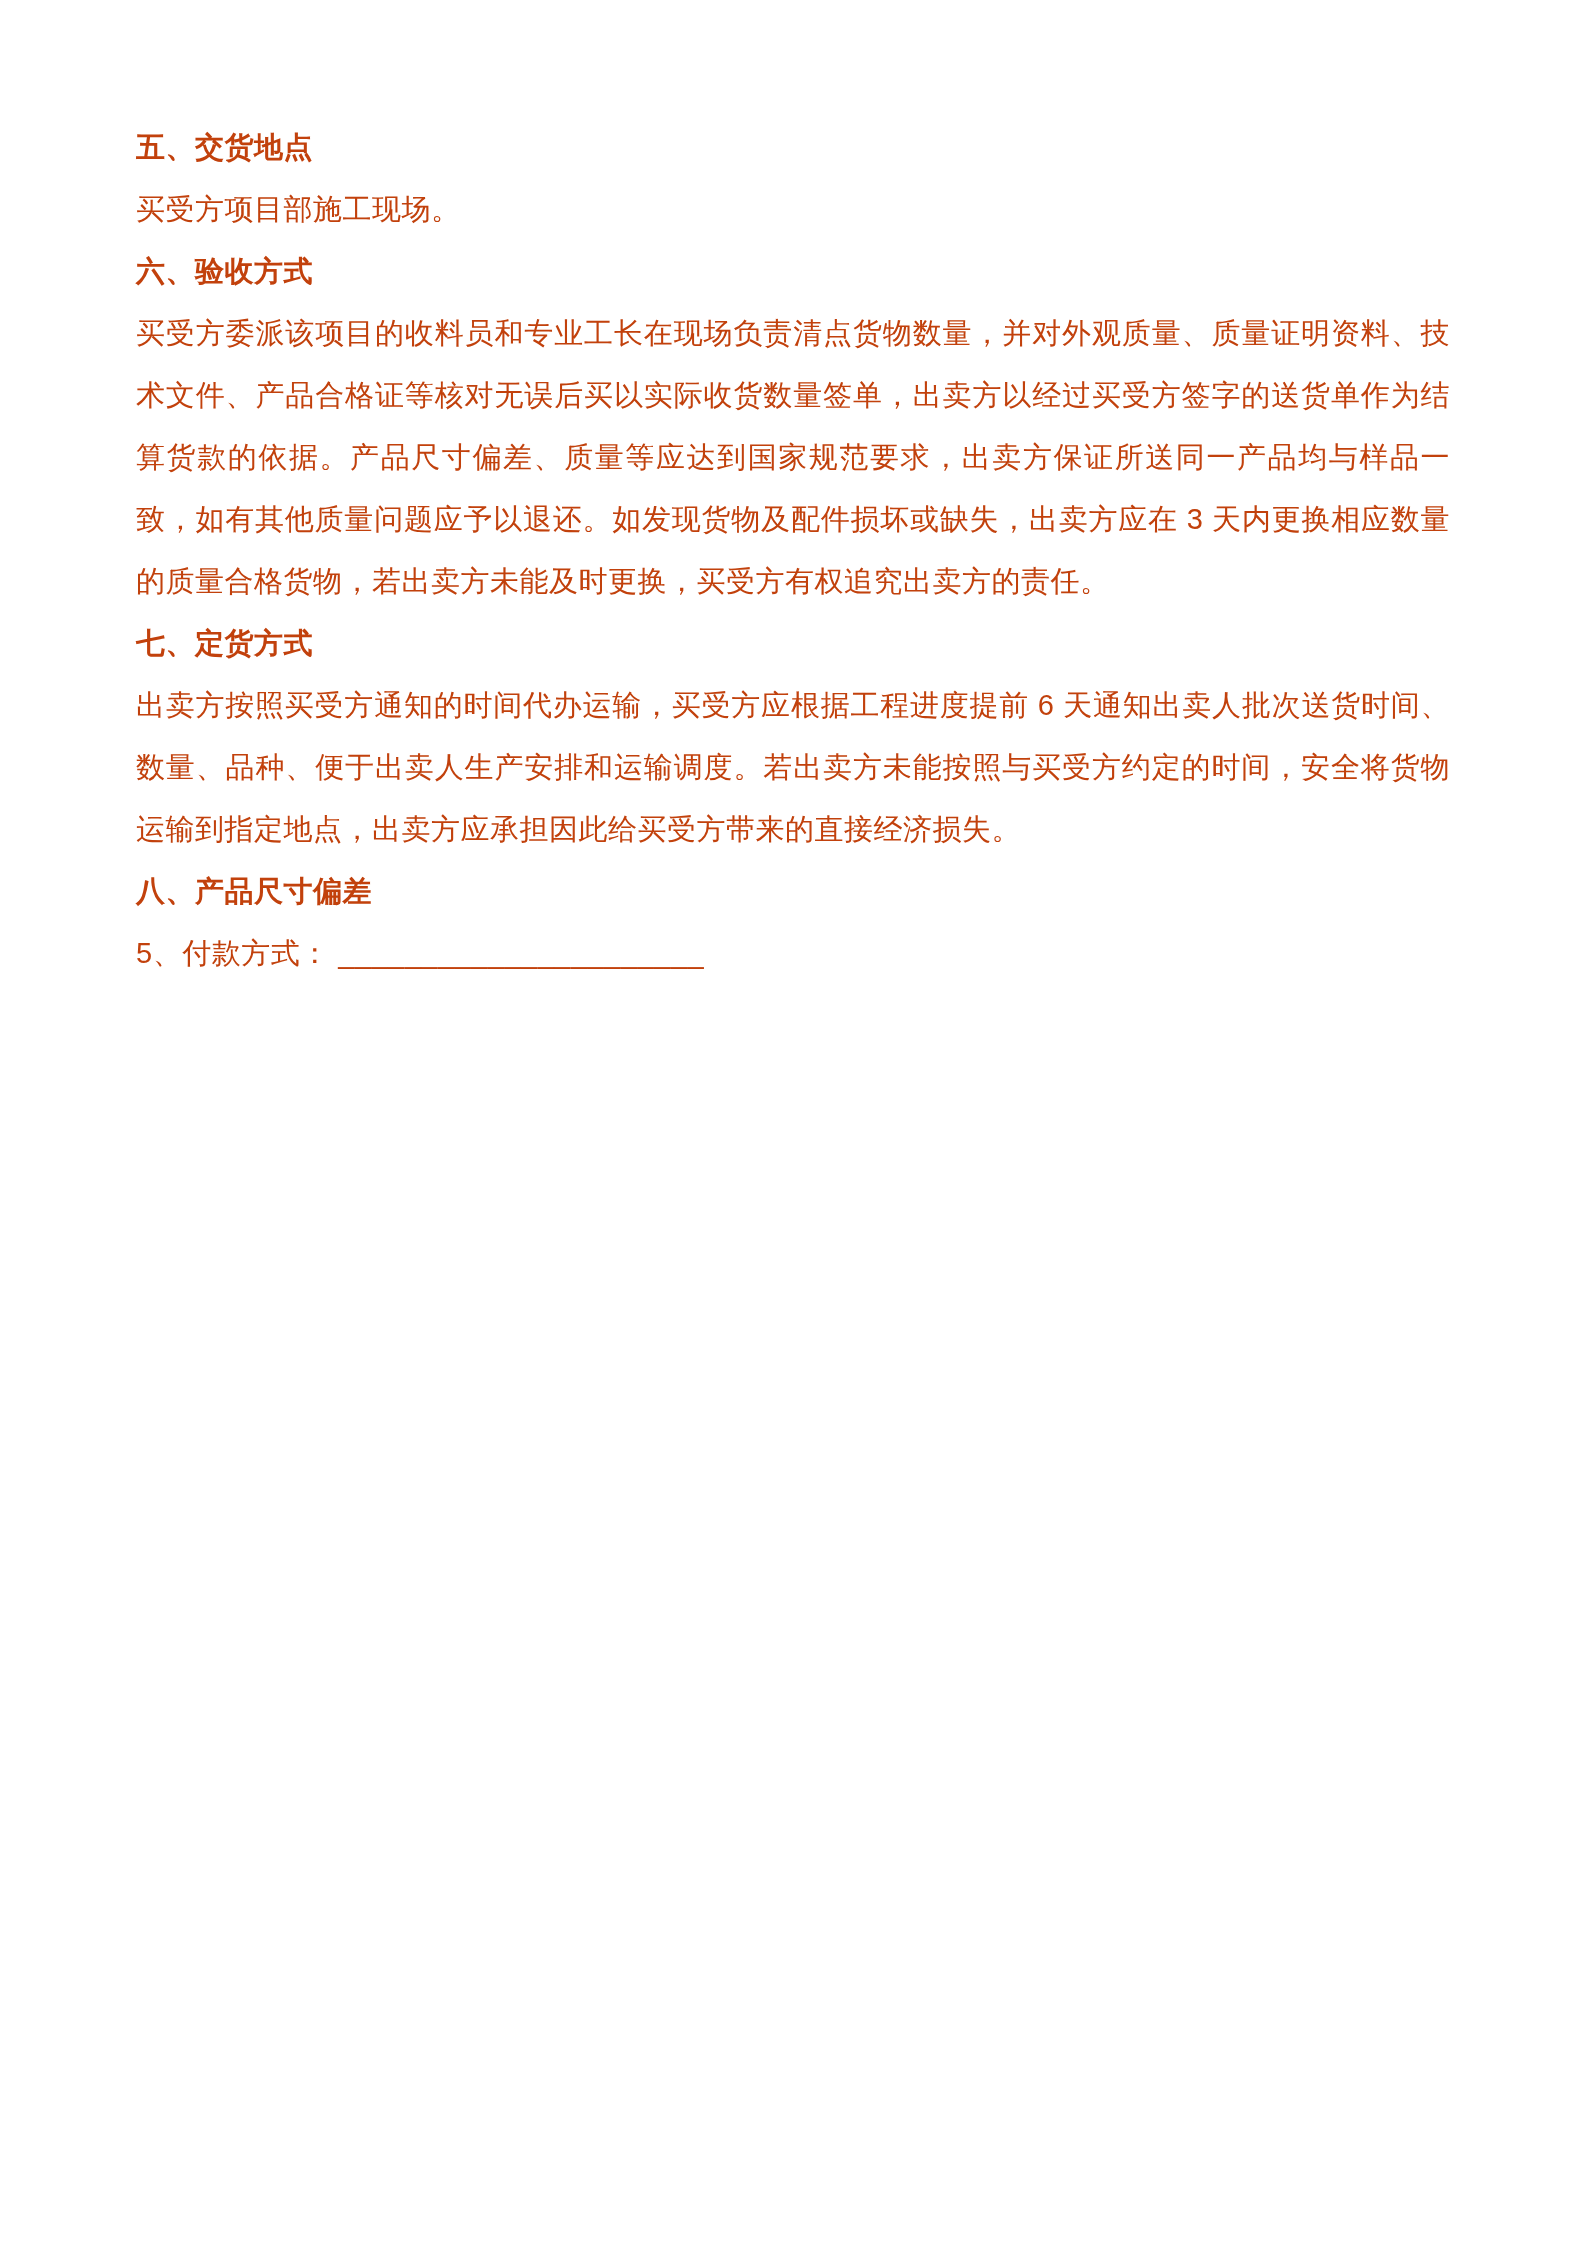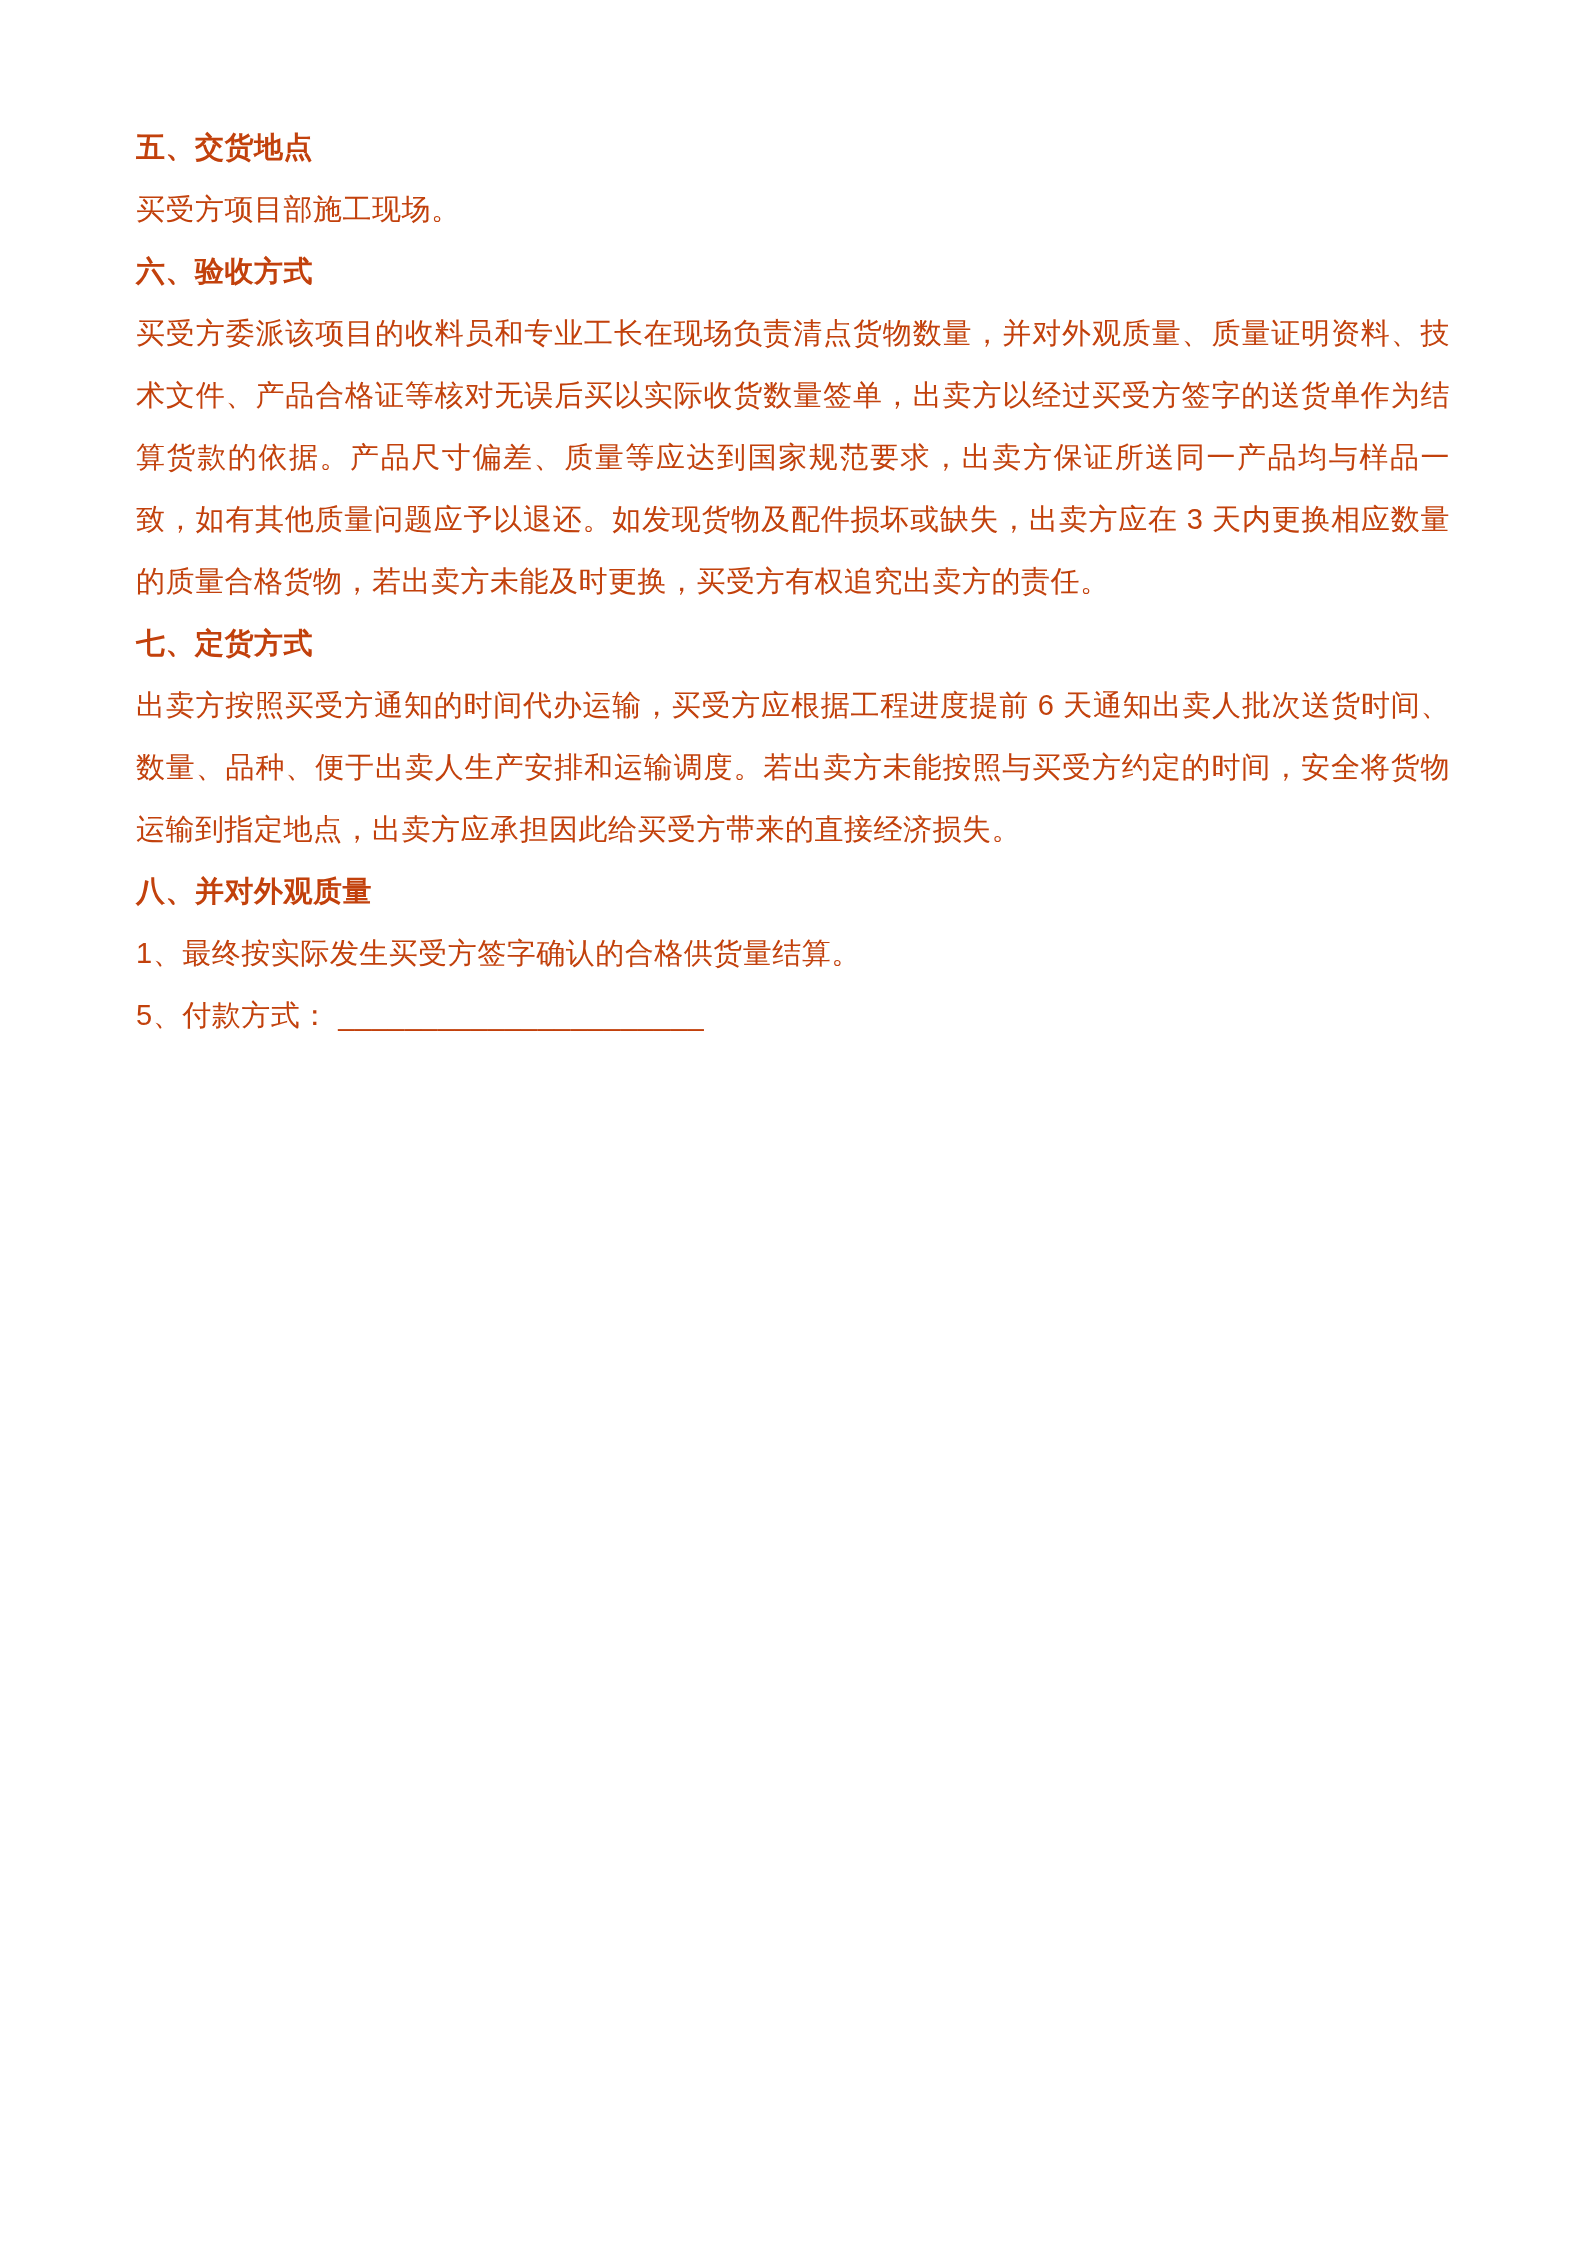--- a/index.html
+++ b/index.html
@@ -38,16 +38,15 @@
 </head>
 <body>
 
 <div class="page">
   <p class="doc-block heading">五、交货地点</p>
   <p class="doc-block body">买受方项目部施工现场。</p>
   <p class="doc-block heading">六、验收方式</p>
   <p class="doc-block body">买受方委派该项目的收料员和专业工长在现场负责清点货物数量，并对外观质量、质量证明资料、技术文件、产品合格证等核对无误后买以实际收货数量签单，出卖方以经过买受方签字的送货单作为结算货款的依据。产品尺寸偏差、质量等应达到国家规范要求，出卖方保证所送同一产品均与样品一致，如有其他质量问题应予以退还。如发现货物及配件损坏或缺失，出卖方应在 3 天内更换相应数量的质量合格货物，若出卖方未能及时更换，买受方有权追究出卖方的责任。</p>
   <p class="doc-block heading">七、定货方式</p>
   <p class="doc-block body">出卖方按照买受方通知的时间代办运输，买受方应根据工程进度提前 6 天通知出卖人批次送货时间、数量、品种、便于出卖人生产安排和运输调度。若出卖方未能按照与买受方约定的时间，安全将货物运输到指定地点，出卖方应承担因此给买受方带来的直接经济损失。</p>
-  <p class="doc-block heading">八、并对外观质量</p>
-  <p class="doc-block body">1、最终按实际发生买受方签字确认的合格供货量结算。</p>
+  <p class="doc-block heading">八、产品尺寸偏差</p>
   <p class="doc-block body">5、付款方式： ______________________</p>
 </div>
 
 </body></html>

